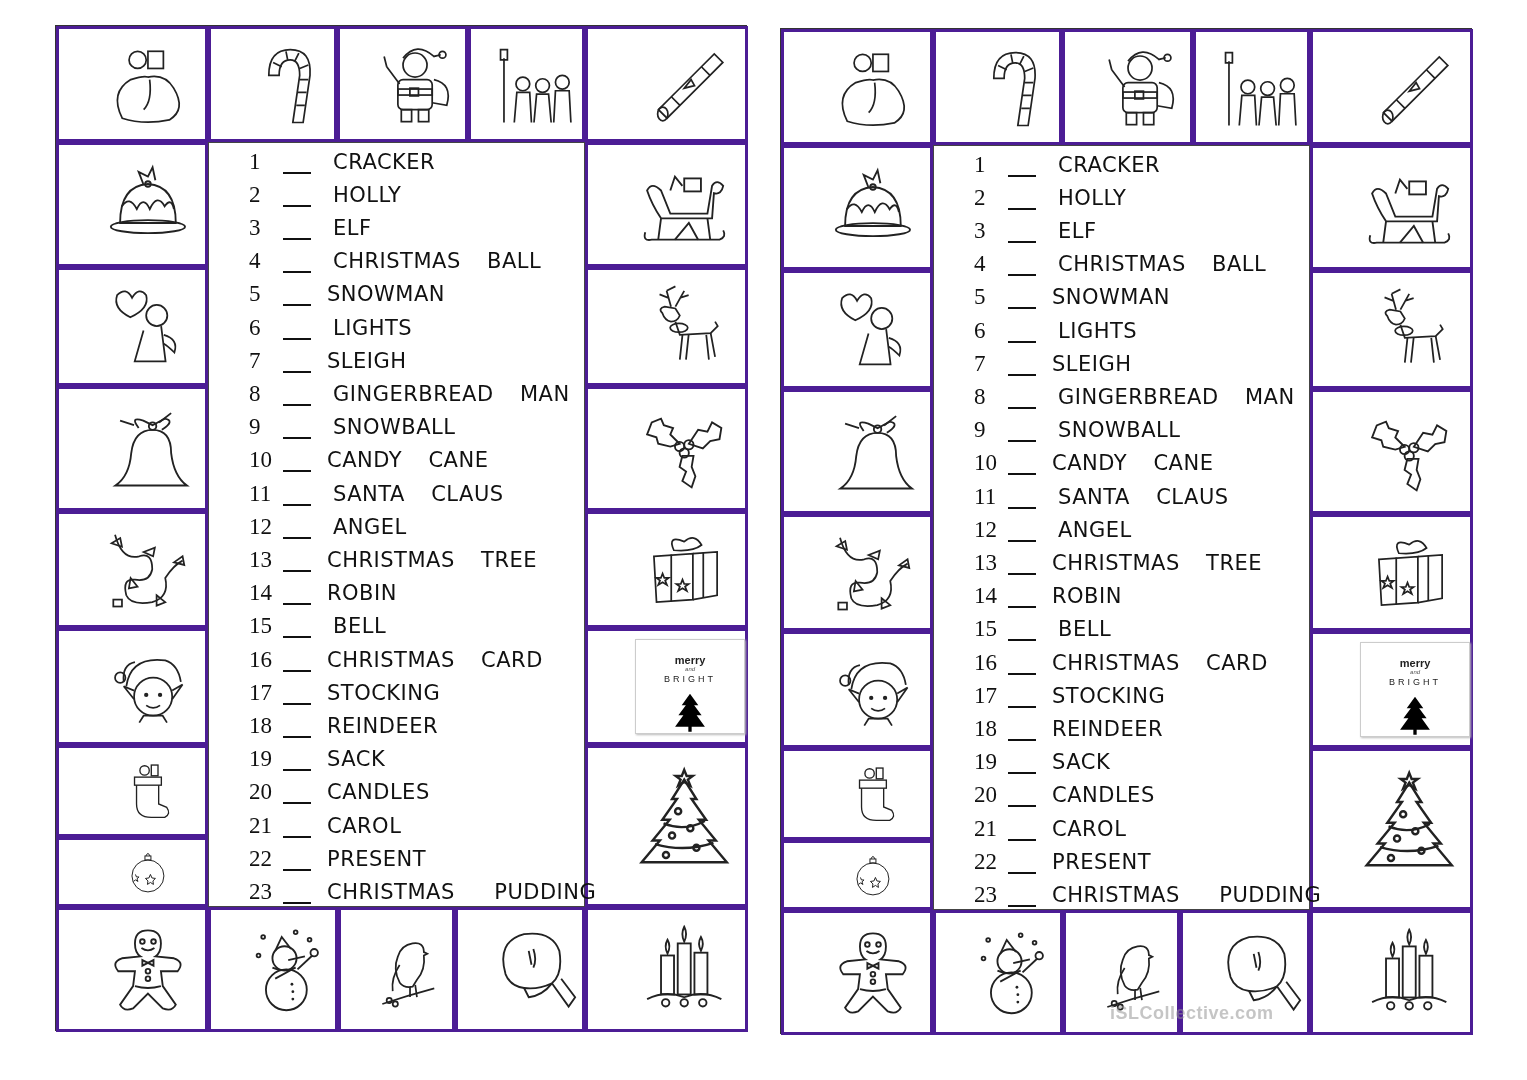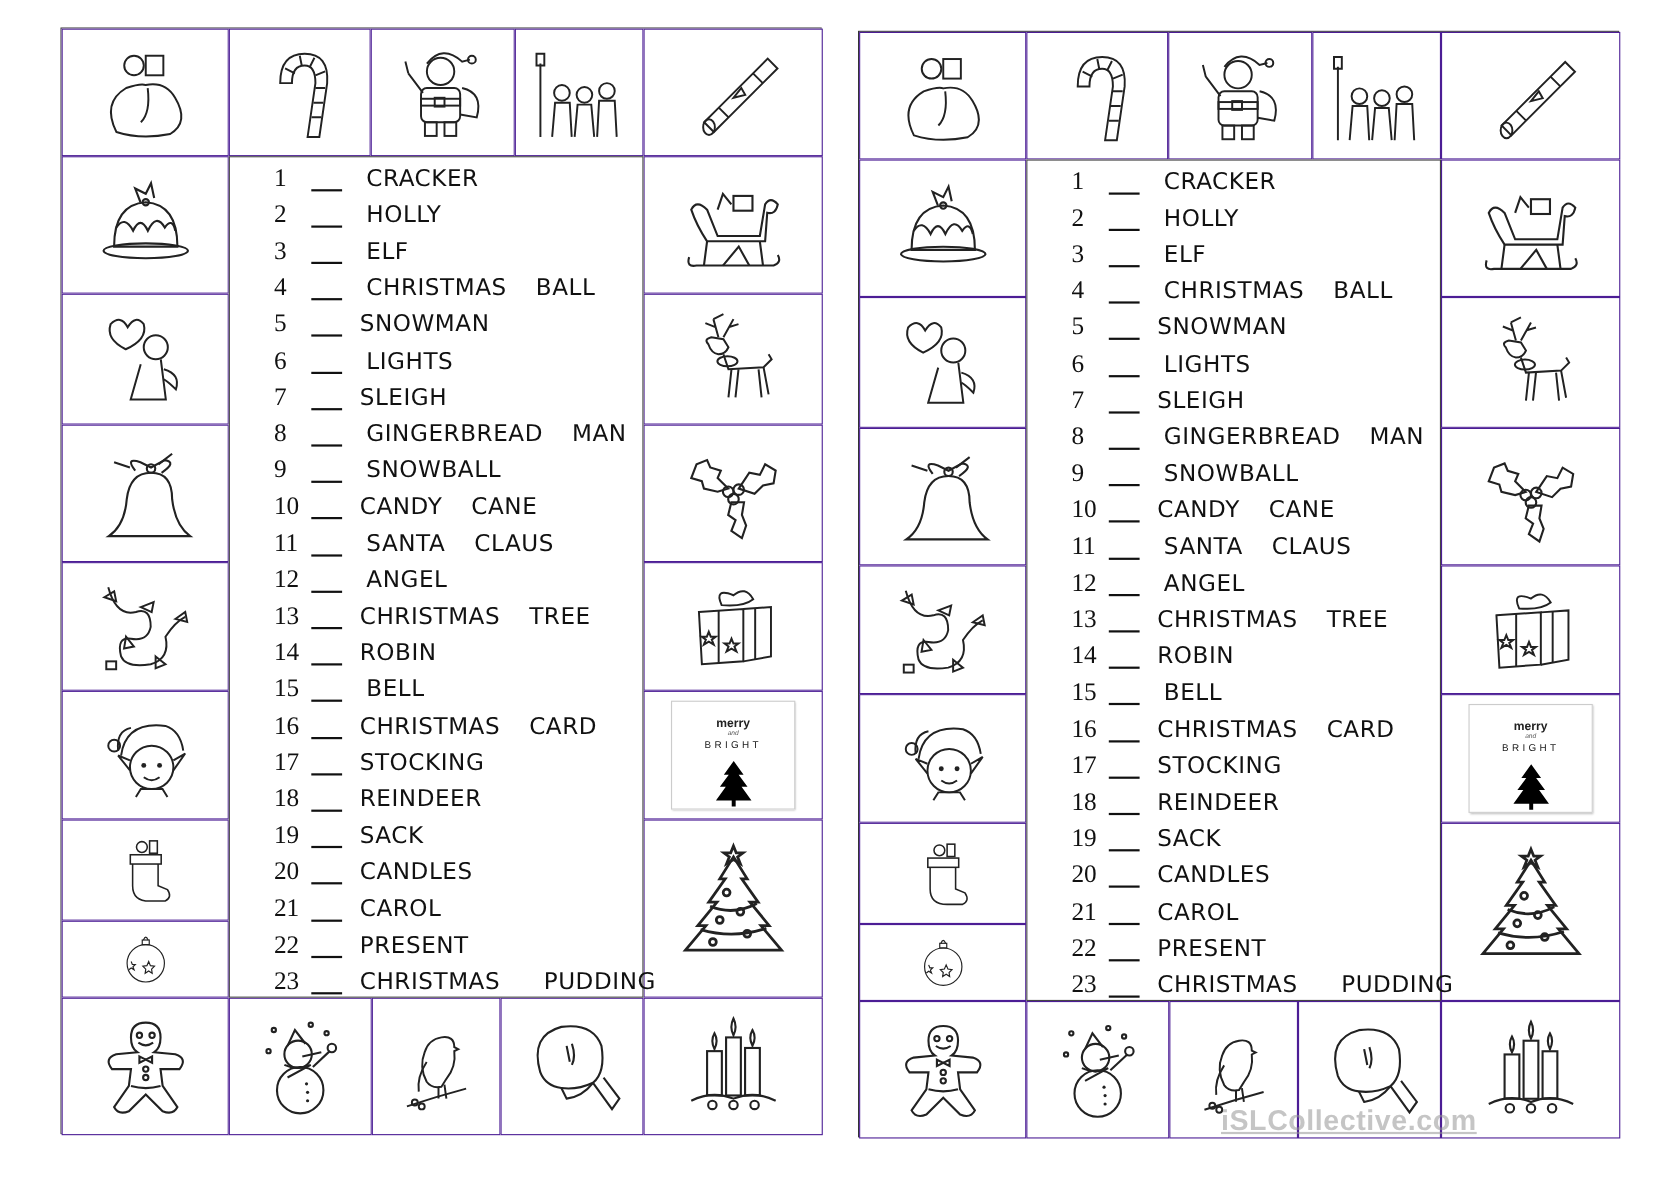--- a/index.html
+++ b/index.html
@@ -1,26 +1,26 @@
 <!DOCTYPE html>
 <html><head>
 <meta charset="utf-8">
 <style>
   html, body { margin:0; padding:0; background:#ffffff; }
   body { width:1527px; height:1080px; position:relative; overflow:hidden; font-family:"Liberation Sans", sans-serif; }
   .sheet { position:absolute; border:1.5px solid #333; box-sizing:border-box; background:#fff; }
-  .cell { position:absolute; box-sizing:border-box; border:1px solid #4c1d95; display:flex; align-items:center; justify-content:center; background:#fff; }
+  .cell { position:absolute; box-sizing:border-box; border:3px solid #4c1d95; display:flex; align-items:center; justify-content:flex-end; background:#fff; }
   .cell svg { width:78%; height:78%; }
   .list { position:absolute; box-sizing:border-box; border:1px solid #444; background:#fff; }
   .row { position:absolute; left:0; height:33px; display:flex; align-items:center; white-space:nowrap; }
   .num { font-family:"Liberation Serif", serif; font-size:23px; color:#111; width:34px; text-align:left; }
   .blank { display:inline-block; width:28px; border-bottom:2px solid #111; height:18px; margin-right:16px; margin-top:4px; }
   .word { font-family:"DejaVu Sans", sans-serif; font-size:21px; color:#111; letter-spacing:0.5px; word-spacing:6px; }
   .shift { margin-left:6px; }
-  .watermark { position:absolute; left:1110px; top:1003px; font-family:"Liberation Sans", sans-serif; font-weight:bold; font-size:26px; color:rgba(150,150,150,0.55); letter-spacing:0.5px;text-decoration:underline; }
+  .watermark { position:absolute; left:1110px; top:1003px; font-family:"Liberation Sans", sans-serif; font-weight:bold; font-size:18px; color:rgba(150,150,150,0.55); letter-spacing:0.5px; }
   .card-inner { width:70%; height:86%; border:1px solid #ccc; box-shadow:1px 1px 2px #bbb; display:flex; flex-direction:column; align-items:center; justify-content:flex-start; padding-top:14px; box-sizing:border-box; }
   .card-merry { font-size:11px; font-weight:bold; color:#222; }
   .card-and { font-size:6px; color:#555; font-style:italic; }
   .card-bright { font-size:9px; letter-spacing:3px; color:#222; margin-top:2px; }
 </style>
 </head>
 <body>
 
 <div id="root">
     <div class="sheet" style="left: 55px; top: 25px; width: 692px; height: 1006px;">

